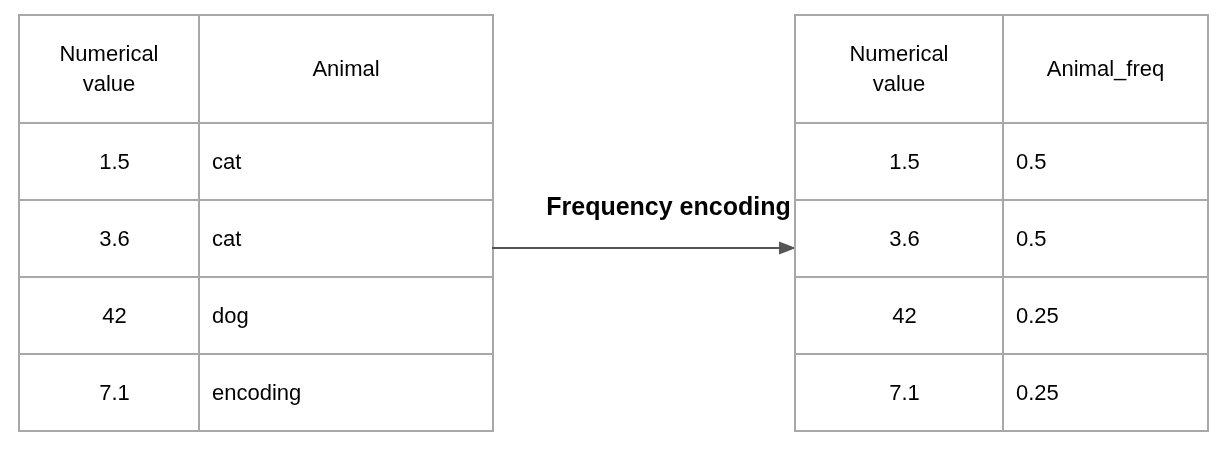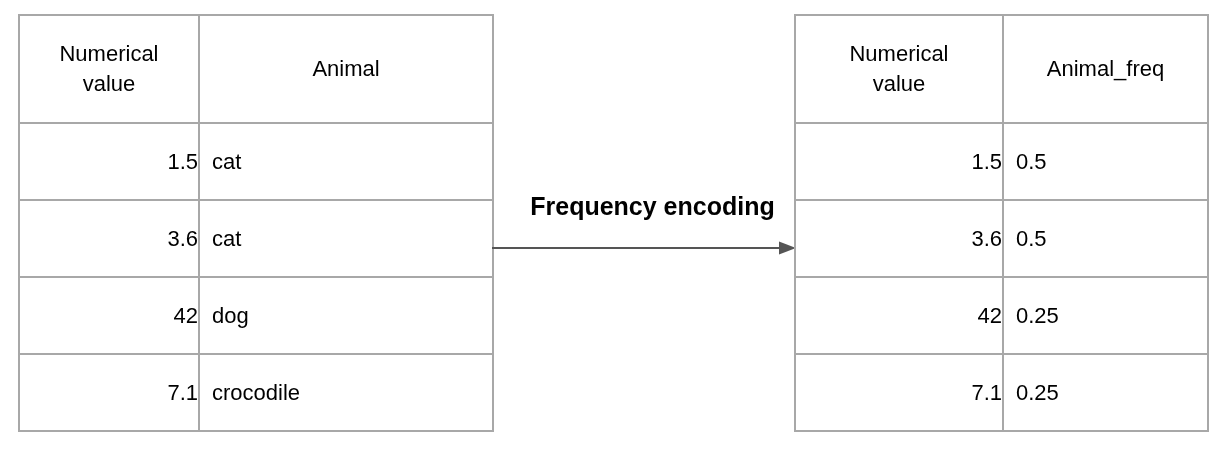--- a/index.html
+++ b/index.html
@@ -22,29 +22,29 @@
     border: 2px solid var(--border-color, #a8a8a8);
     font-size: 22px;
     font-weight: 400;
     vertical-align: middle;
     padding: 0;
     overflow: hidden;
   }
   .tbl th { text-align: center; }
   .tbl thead tr { height: 108px; }
   .tbl tbody tr { height: 77px; }
-  td.num { text-align: right; padding-left: 11px; }
+  td.num { text-align: center; padding-left: 11px; }
   td.txt { text-align: left; padding-left: 12px; }
   #left-table  { left: 18px;  top: 14px; width: 474px; }
   #right-table { left: 794px; top: 14px; width: 413px; }
   .hdr-narrow { display: inline-block; max-width: 132px; line-height: 30px; }
   .hdr-plain  { display: inline-block; line-height: 30px; }
   .middle-label {
     position: absolute;
-    left: 488px;
+    left: 504px;
     top: 190px;
     width: 329px;
     text-align: center;
     font-size: 25px;
     font-weight: 700;
     line-height: 32px;
     white-space: nowrap;
   }
   .arrow-svg {
     position: absolute;
@@ -74,21 +74,21 @@
     <tr>
       <td class="num">3.6</td>
       <td class="txt">cat</td>
     </tr>
     <tr>
       <td class="num">42</td>
       <td class="txt">dog</td>
     </tr>
     <tr>
       <td class="num">7.1</td>
-      <td class="txt">crocodile</td>
+      <td class="txt">encoding</td>
     </tr>
   </tbody>
 </table>
 
 <div class="middle-label">Frequency encoding</div>
 
 <svg class="arrow-svg" width="304" height="16" viewBox="0 0 304 16">
   <line x1="0" y1="8" x2="289" y2="8" stroke="#555555" stroke-width="2"></line>
   <polygon points="287,1.5 304,8 287,14.5" fill="#555555"></polygon>
 </svg>

